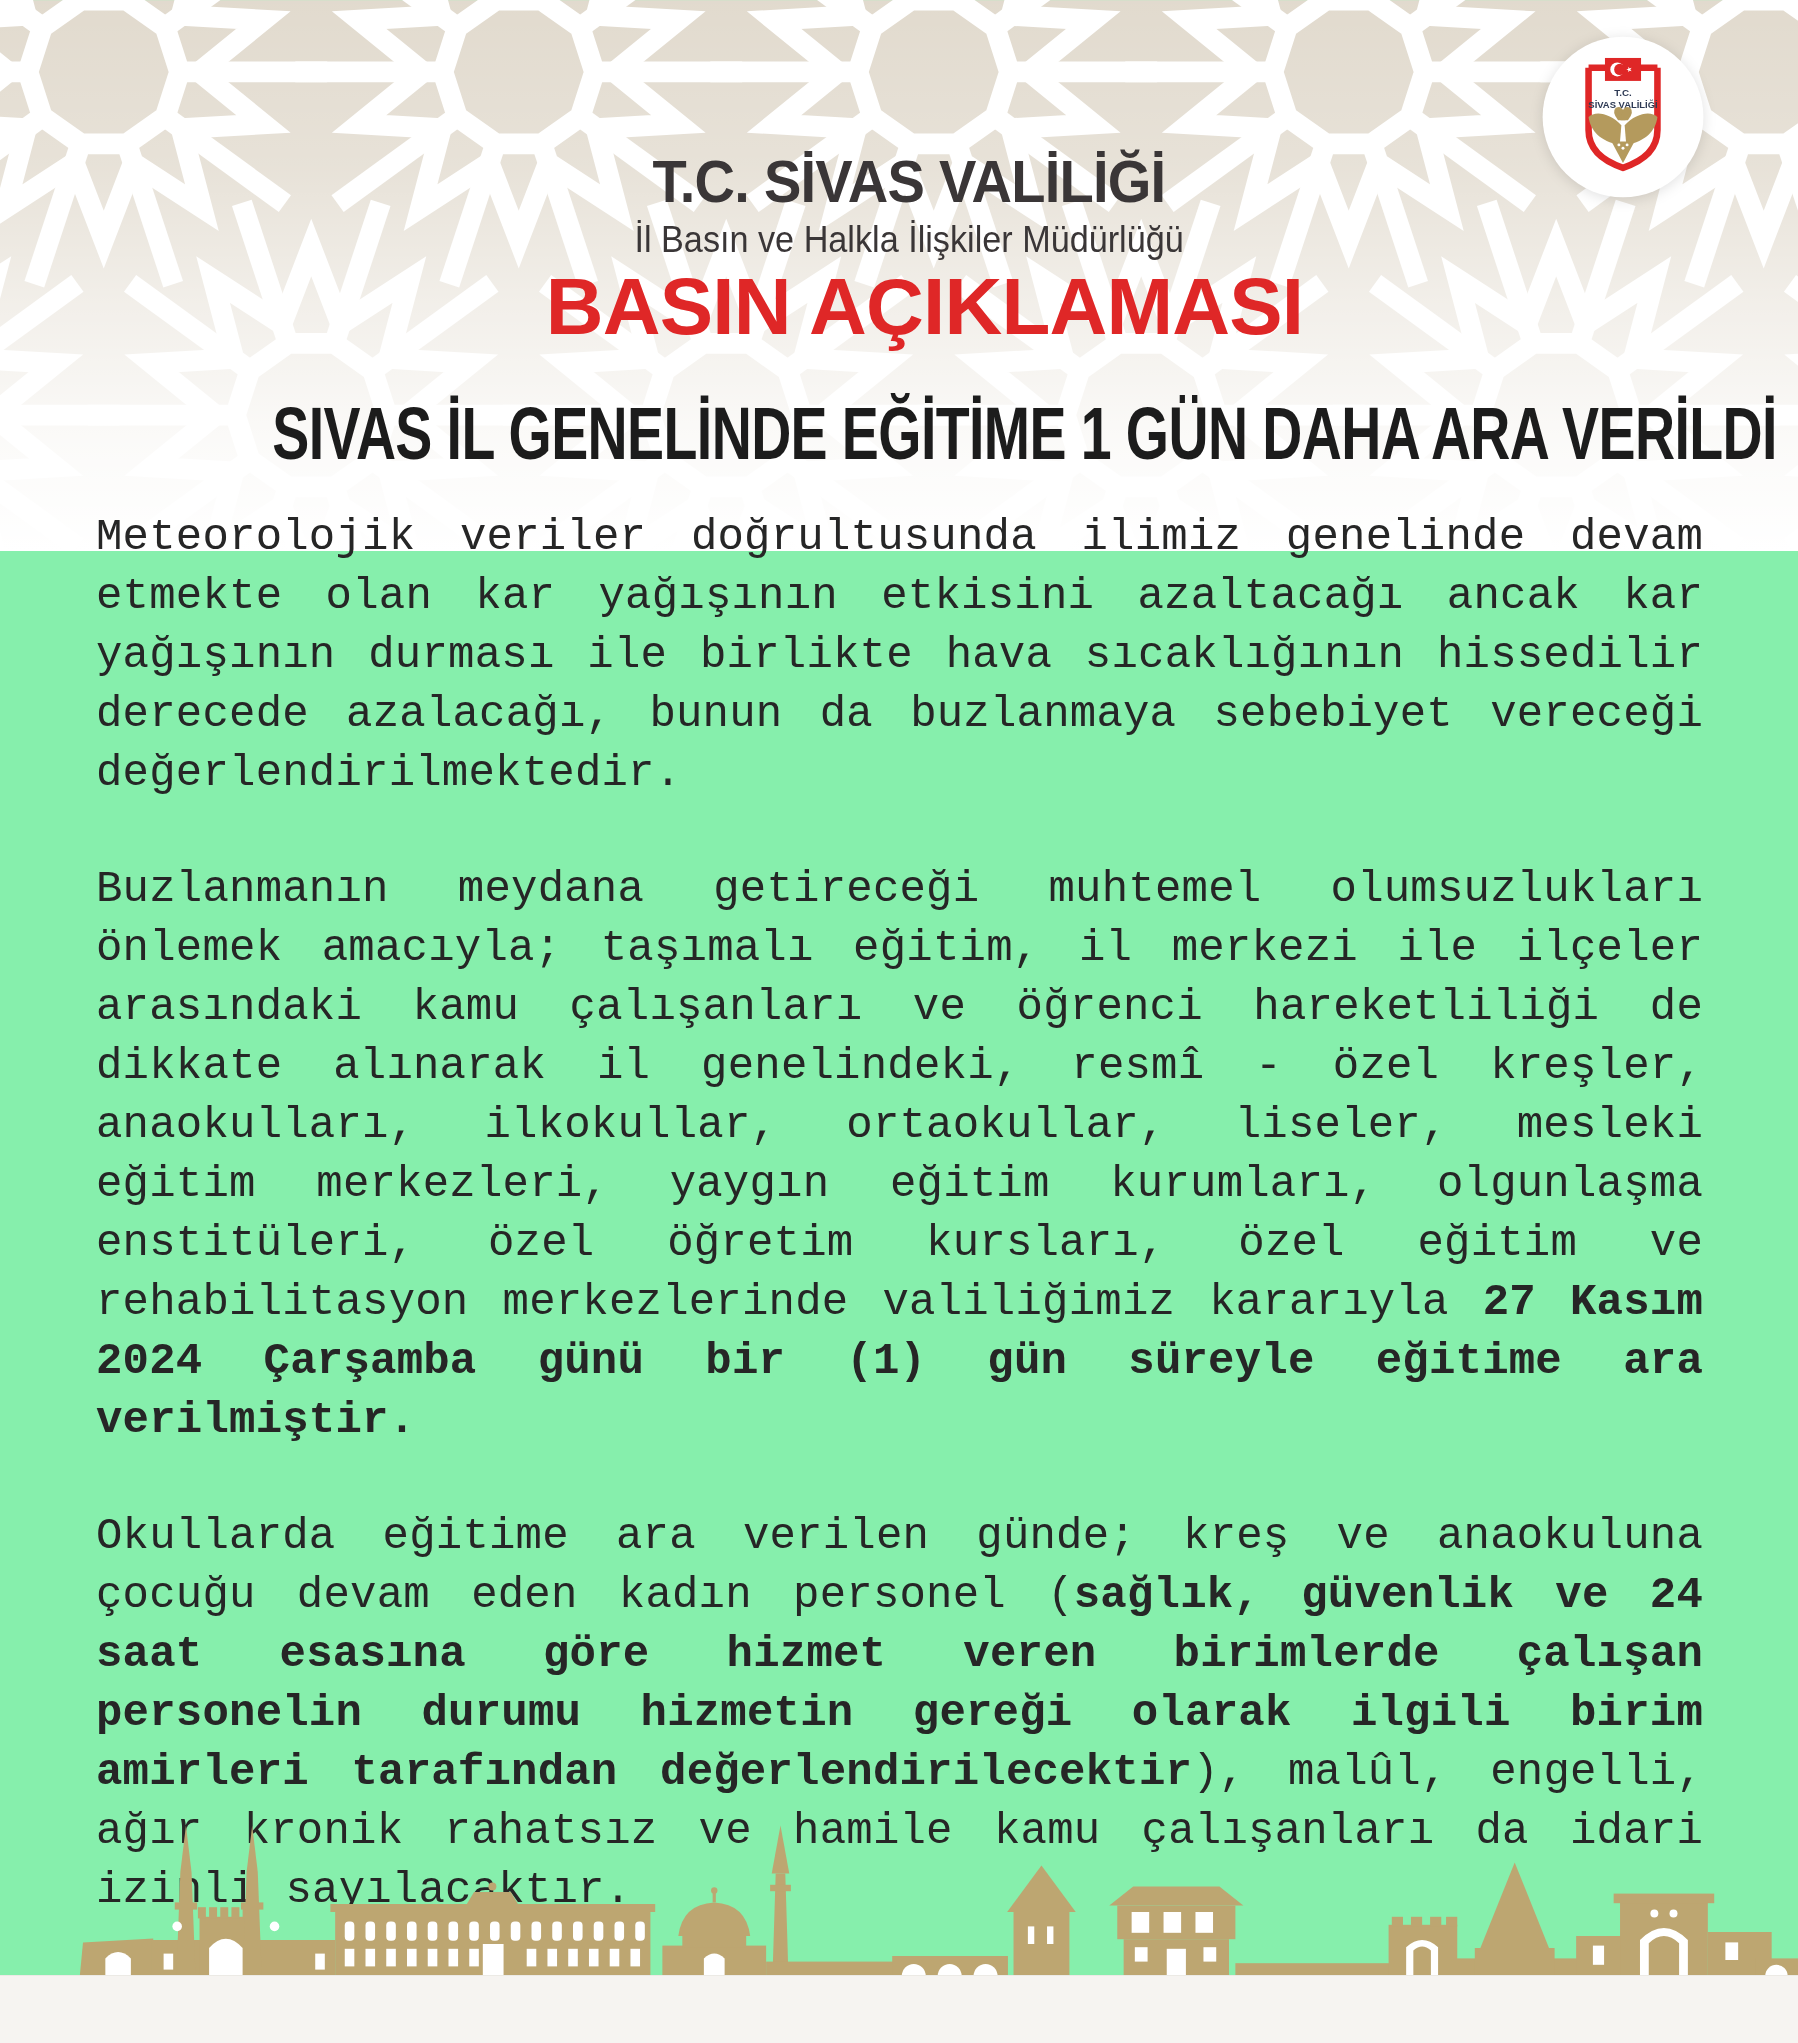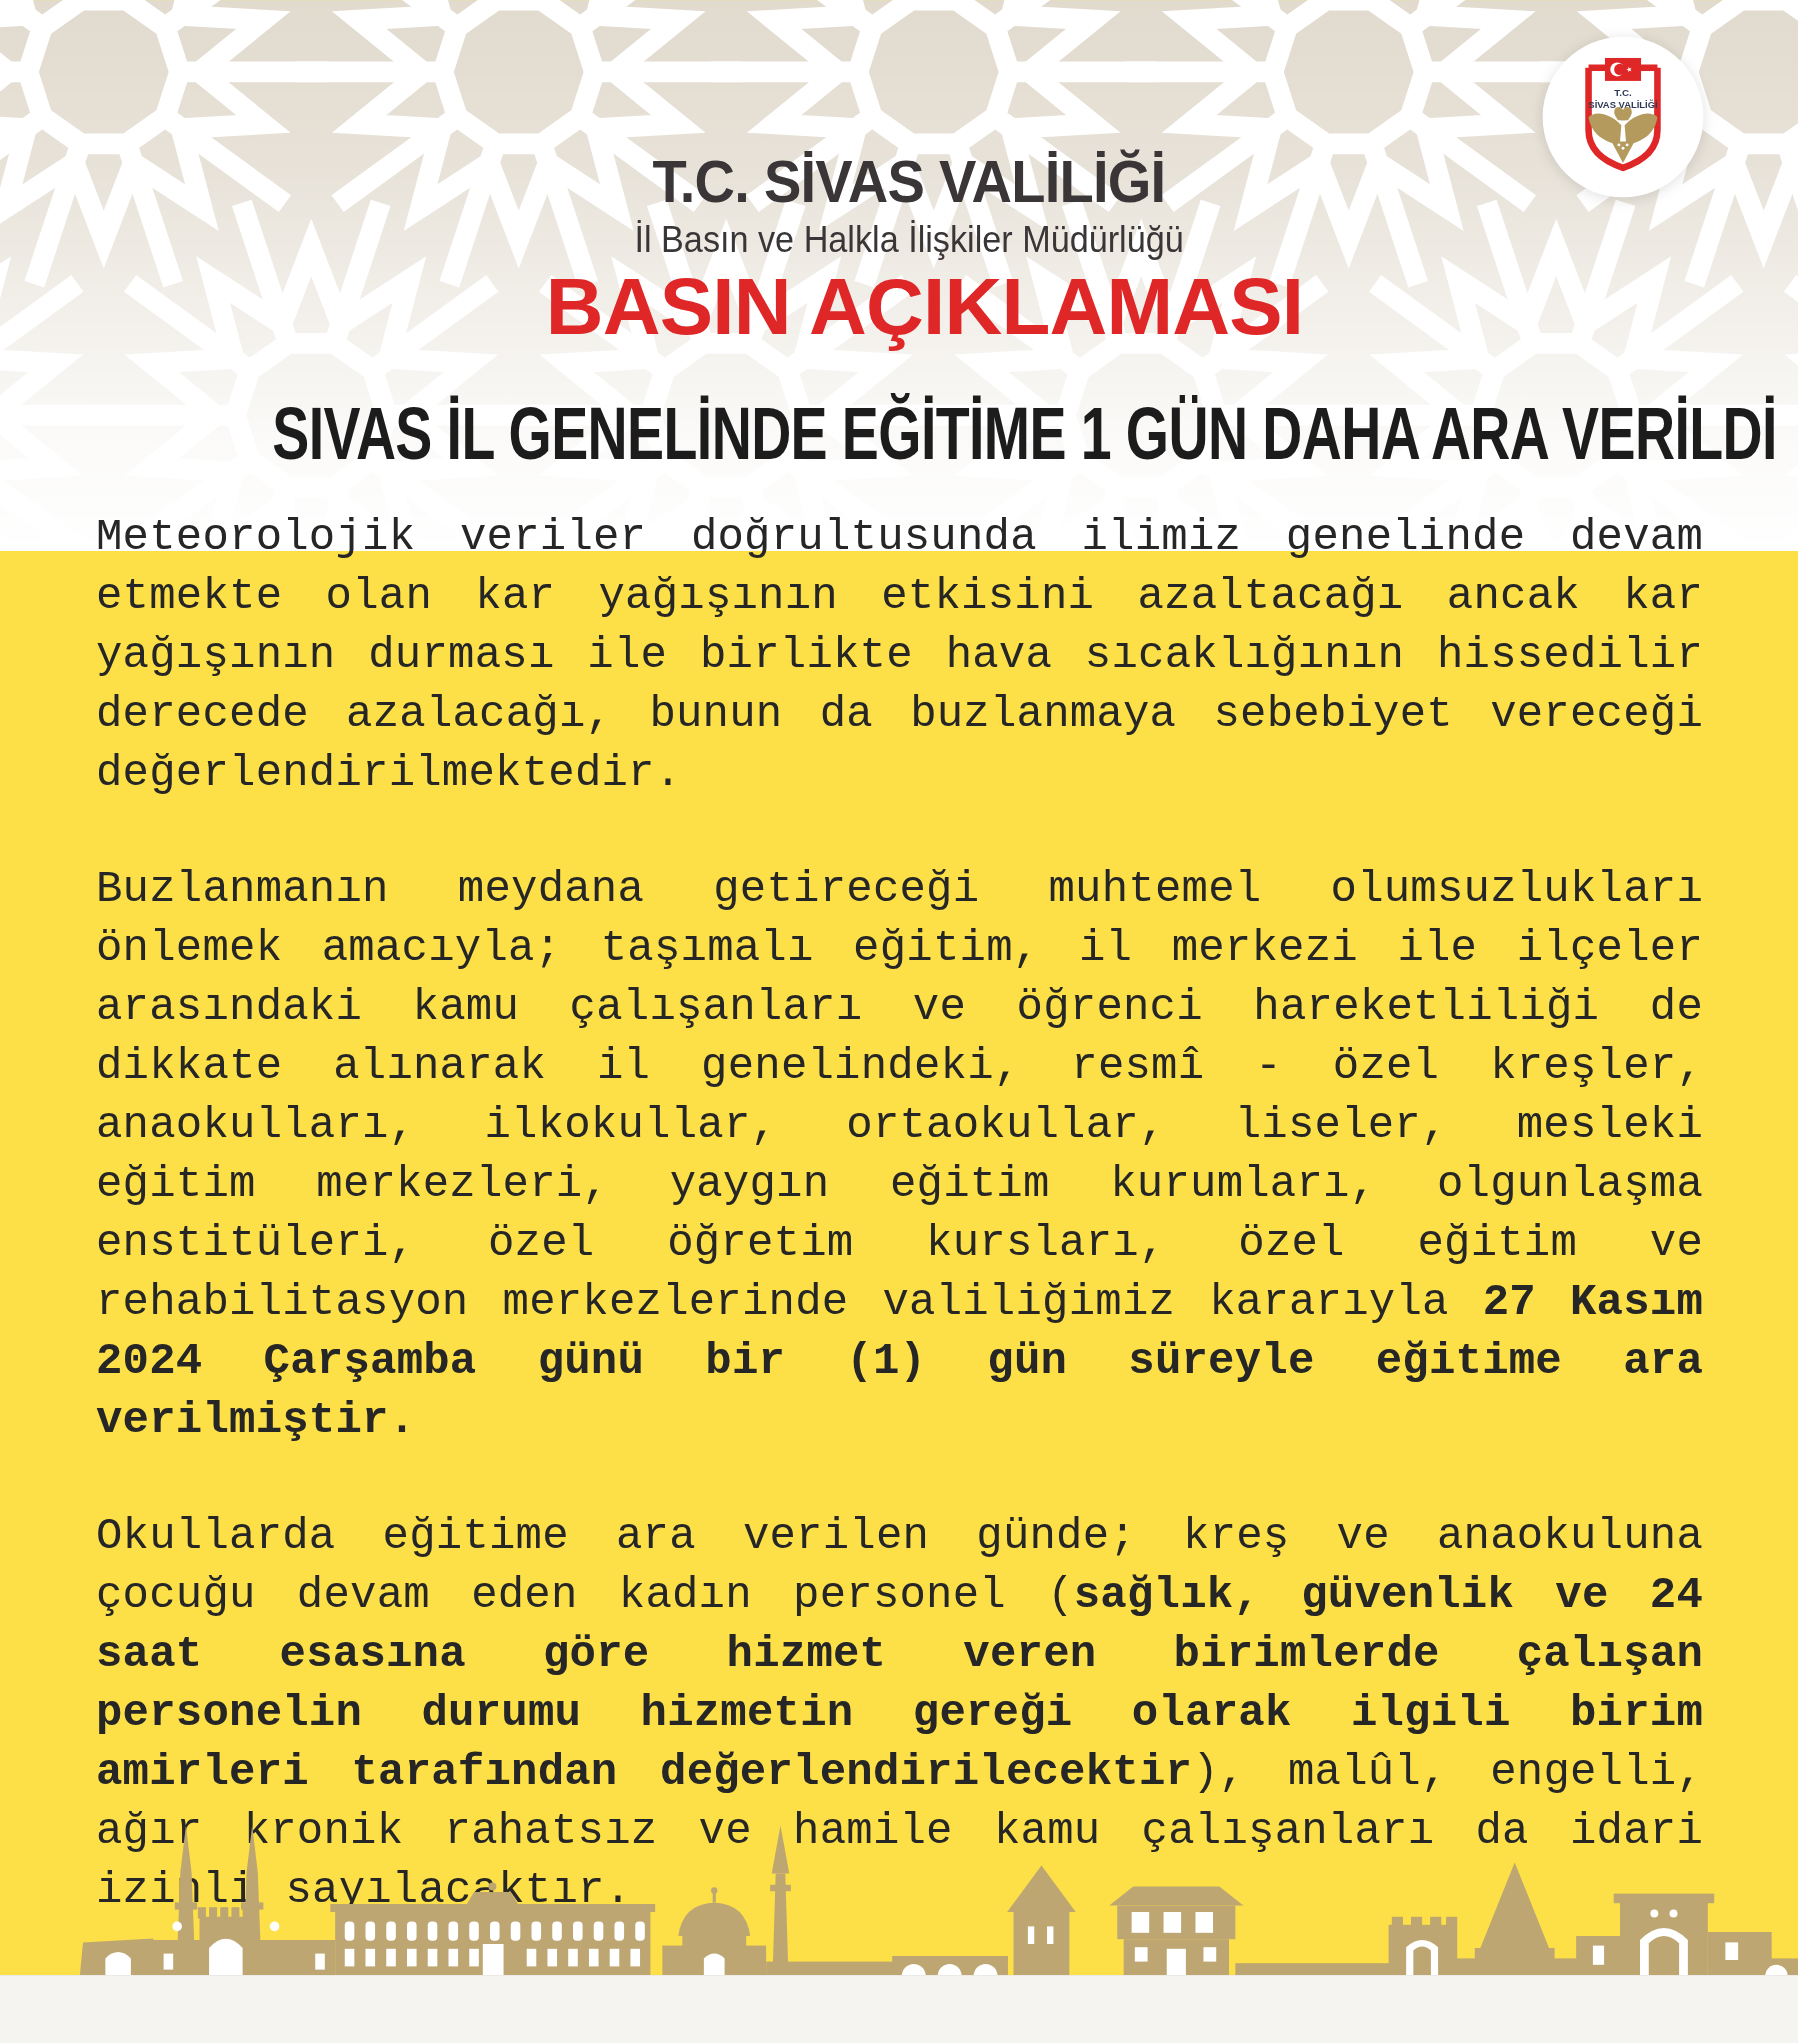--- a/index.html
+++ b/index.html
@@ -1,18 +1,18 @@
 <!DOCTYPE html>
 <html lang="tr" style="font-size:12.8px"><head>
 <meta charset="utf-8">
 <style>
   html,body { margin:0; padding:0; background:#ffffff; }
   .page {
     position:relative; width:1798px; height:2043px; overflow:hidden;
-    background:#fde047; font-family:"DejaVu Sans", sans-serif;
+    background:#86efac; font-family:"DejaVu Sans", sans-serif;
   }
 
   
   .pattern-wrap { position:absolute; top:0; left:0; width:1798px; height:551px; }
   .pattern-wrap svg { display:block; }
   .pattern-fade {
     position:absolute; inset:0;
     background:linear-gradient(180deg,
       rgba(255,255,255,0.22) 0%,
       rgba(255,255,255,0.38) 30%,

